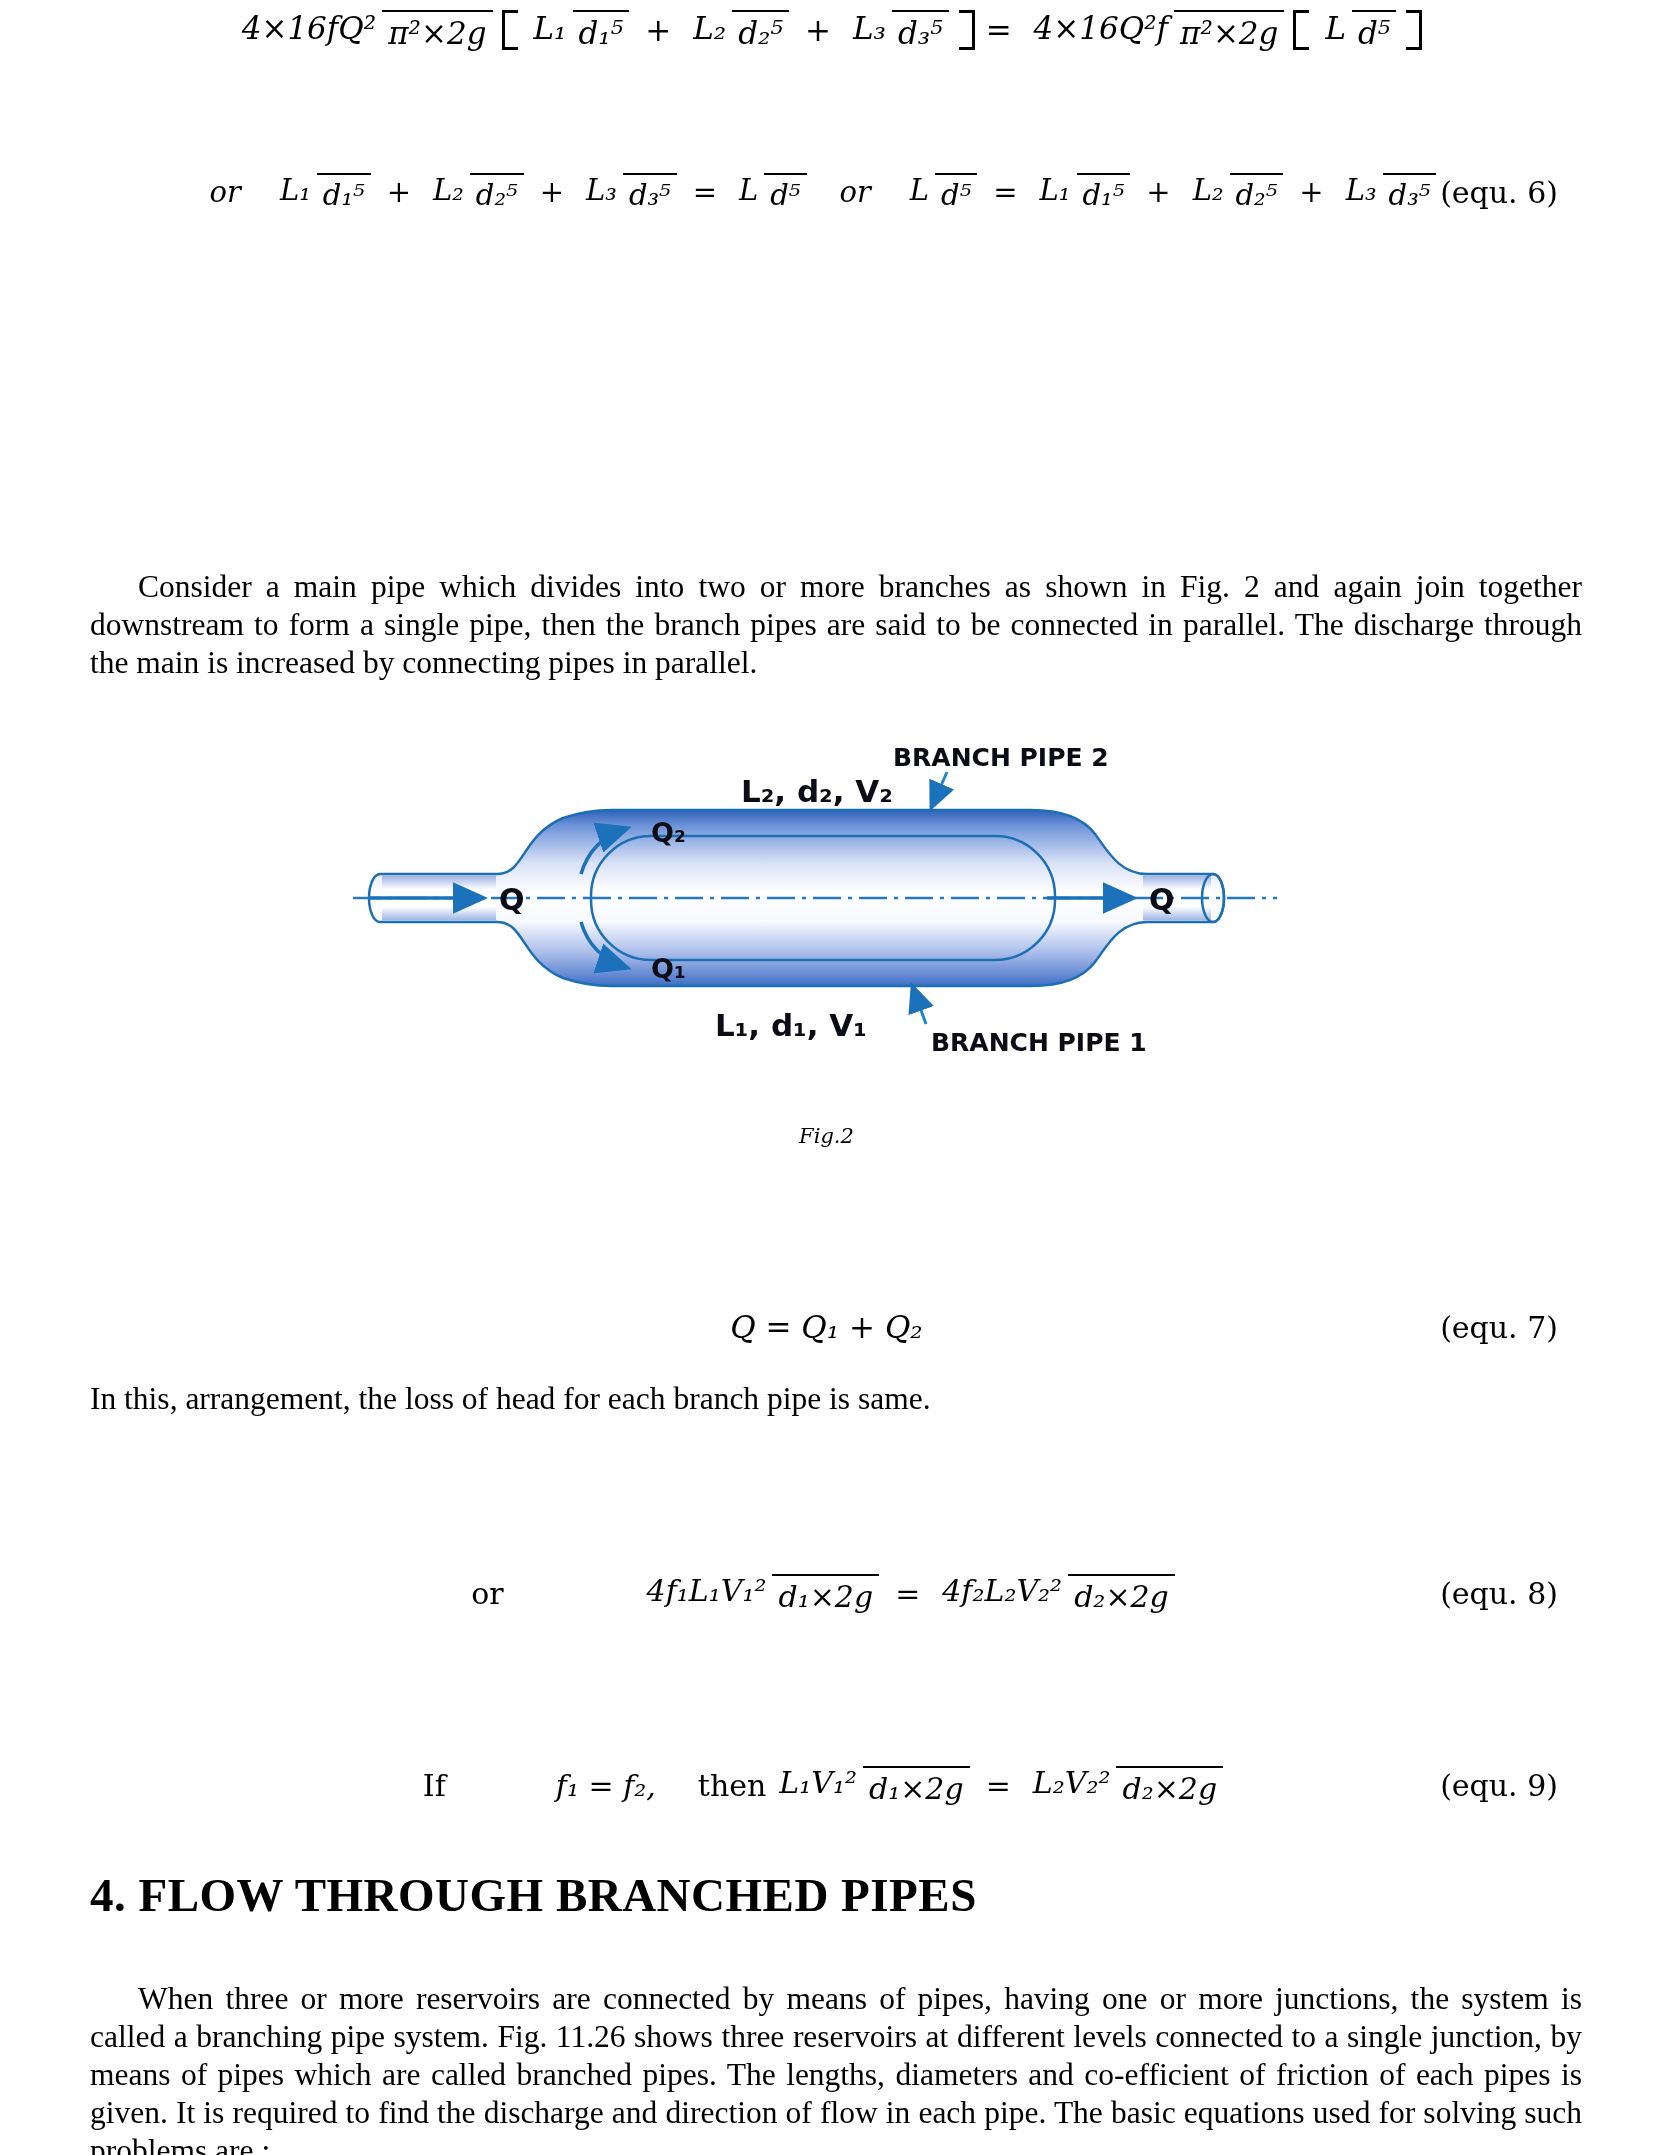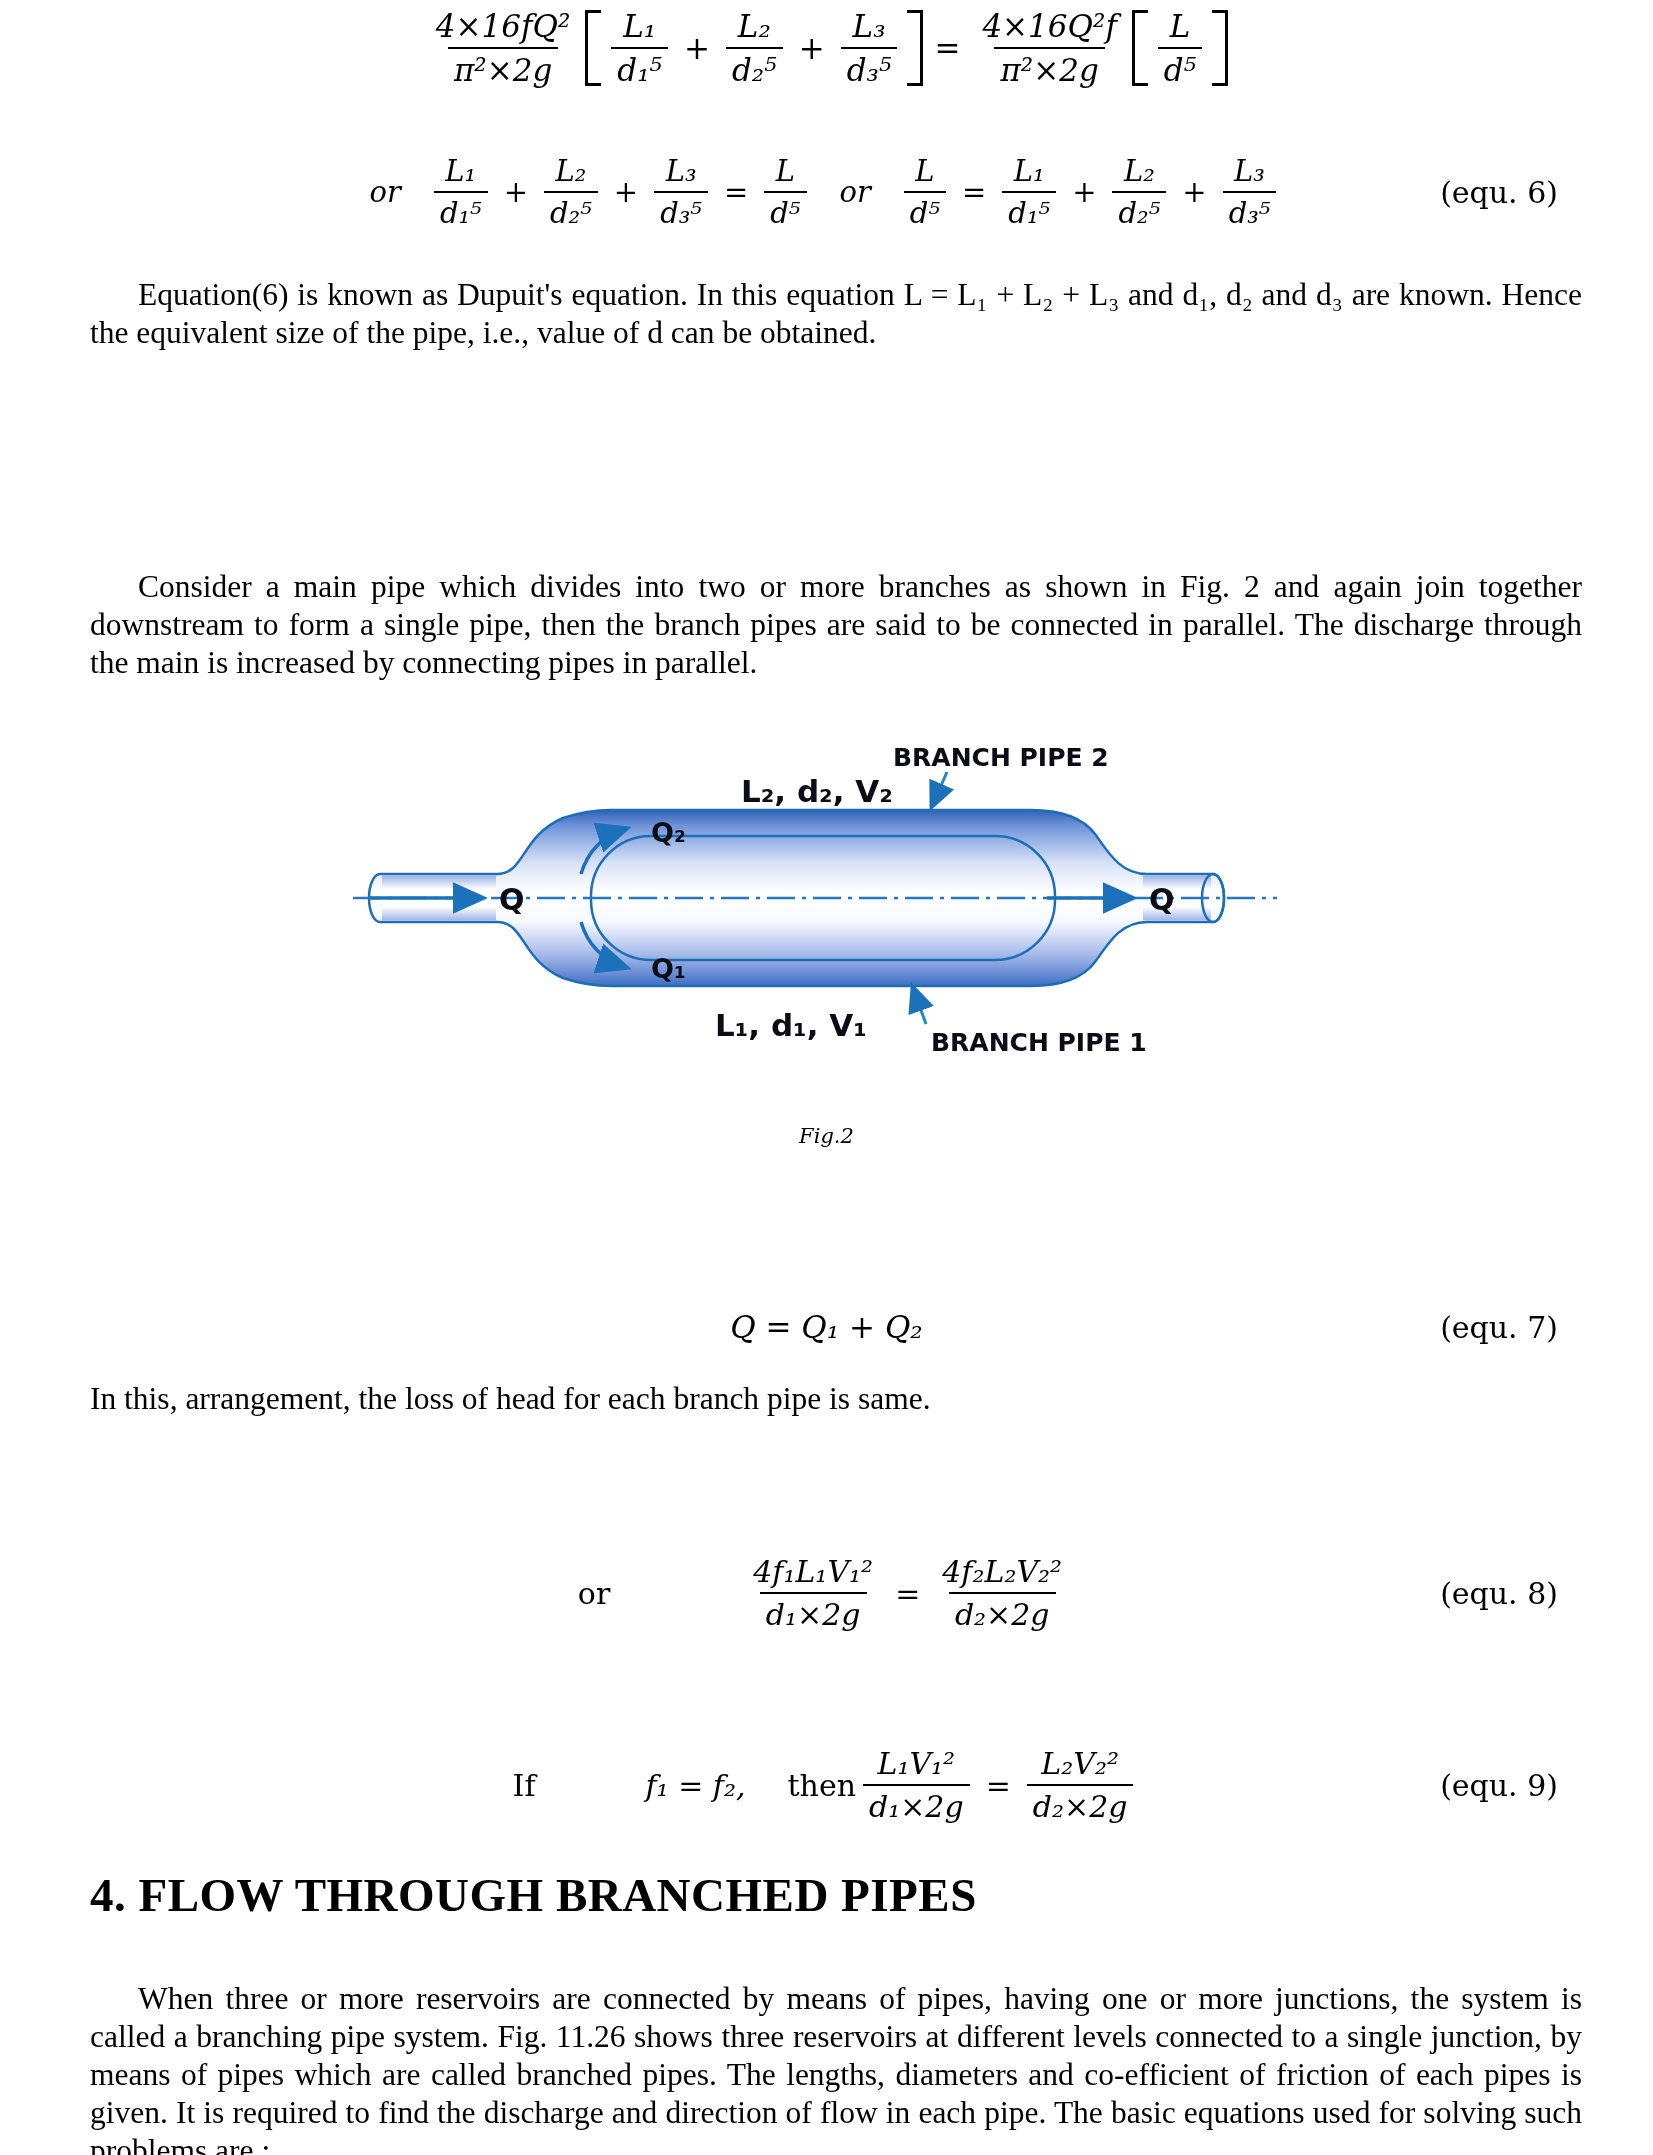--- a/index.html
+++ b/index.html
@@ -12,21 +12,21 @@
   .indent{text-indent:48px;}
   .sec-heading{position:absolute;left:90px;margin:0;font-weight:bold;
                font-size:47px;letter-spacing:.5px;font-family:"Liberation Serif","DejaVu Serif",serif;}
 
   
   .math{font-family:"DejaVu Serif",serif;font-style:italic;}
   .rm{font-style:normal;}
   .eq-row{position:absolute;left:0;width:100%;display:flex;justify-content:center;align-items:center;}
   .eq-label{position:absolute;right:95px;top:50%;transform:translateY(-50%);
             font-family:"DejaVu Serif",serif;font-style:normal;font-size:30px;text-align:right;}
-  .frac{display:inline-flex;flex-direction:column;align-items:center;margin:0 7px;justify-content:space-between;}
+  .frac{display:inline-flex;flex-direction:row;align-items:center;margin:0 7px;justify-content:space-between;}
   .frac .num{padding:0 6px 4px;line-height:1.05;}
   .frac .den{border-top:2.5px solid #000;padding:5px 6px 0;line-height:1.05;}
   .op{margin:0 9px;}
   .grp{display:inline-flex;align-items:center;}
   .brk{align-self:stretch;width:13px;margin:0 2px;}
   .brk.l{border-left:3px solid #000;border-top:3px solid #000;border-bottom:3px solid #000;margin-right:3px;}
   .brk.r{border-right:3px solid #000;border-top:3px solid #000;border-bottom:3px solid #000;margin-left:3px;}
   #eq6a{top:10px;font-size:31px;}
   #eq6b{top:146px;height:92px;font-size:29px;}
   #eq7{top:1296px;height:62px;font-size:31px;}
@@ -119,21 +119,20 @@
       <span class="den">d₂⁵</span>
     </span>
     <span class="op">+</span>
     <span class="frac">
       <span class="num">L₃</span>
       <span class="den">d₃⁵</span>
     </span>
     <span class="eq-label">(equ. 6)</span>
   </div>
 
-  <p class="body-par indent" style="top:276px;">Equation(6) is known as Dupuit's equation. In this equation L = L₁ + L₂ + L₃ and d₁, d₂ and d₃ are known. Hence the equivalent size of the pipe, i.e., value of d can be obtained.</p>
 
   <p class="body-par indent" style="top:568px;">Consider a main pipe which divides into two or more branches as shown in Fig. 2 and again join together downstream to form a single pipe, then the branch pipes are said to be connected in parallel. The discharge through the main is increased by connecting pipes in parallel.</p>
 
   <div id="figure-wrap">
     <svg width="960" height="385" viewBox="0 0 960 385">
       <defs>
         <linearGradient id="pipeG" x1="0" y1="72" x2="0" y2="248" gradientUnits="userSpaceOnUse">
           <stop offset="0" stop-color="#2f62b8"></stop>
           <stop offset="0.09" stop-color="#6f94da"></stop>
           <stop offset="0.30" stop-color="#d8e1f6"></stop>

